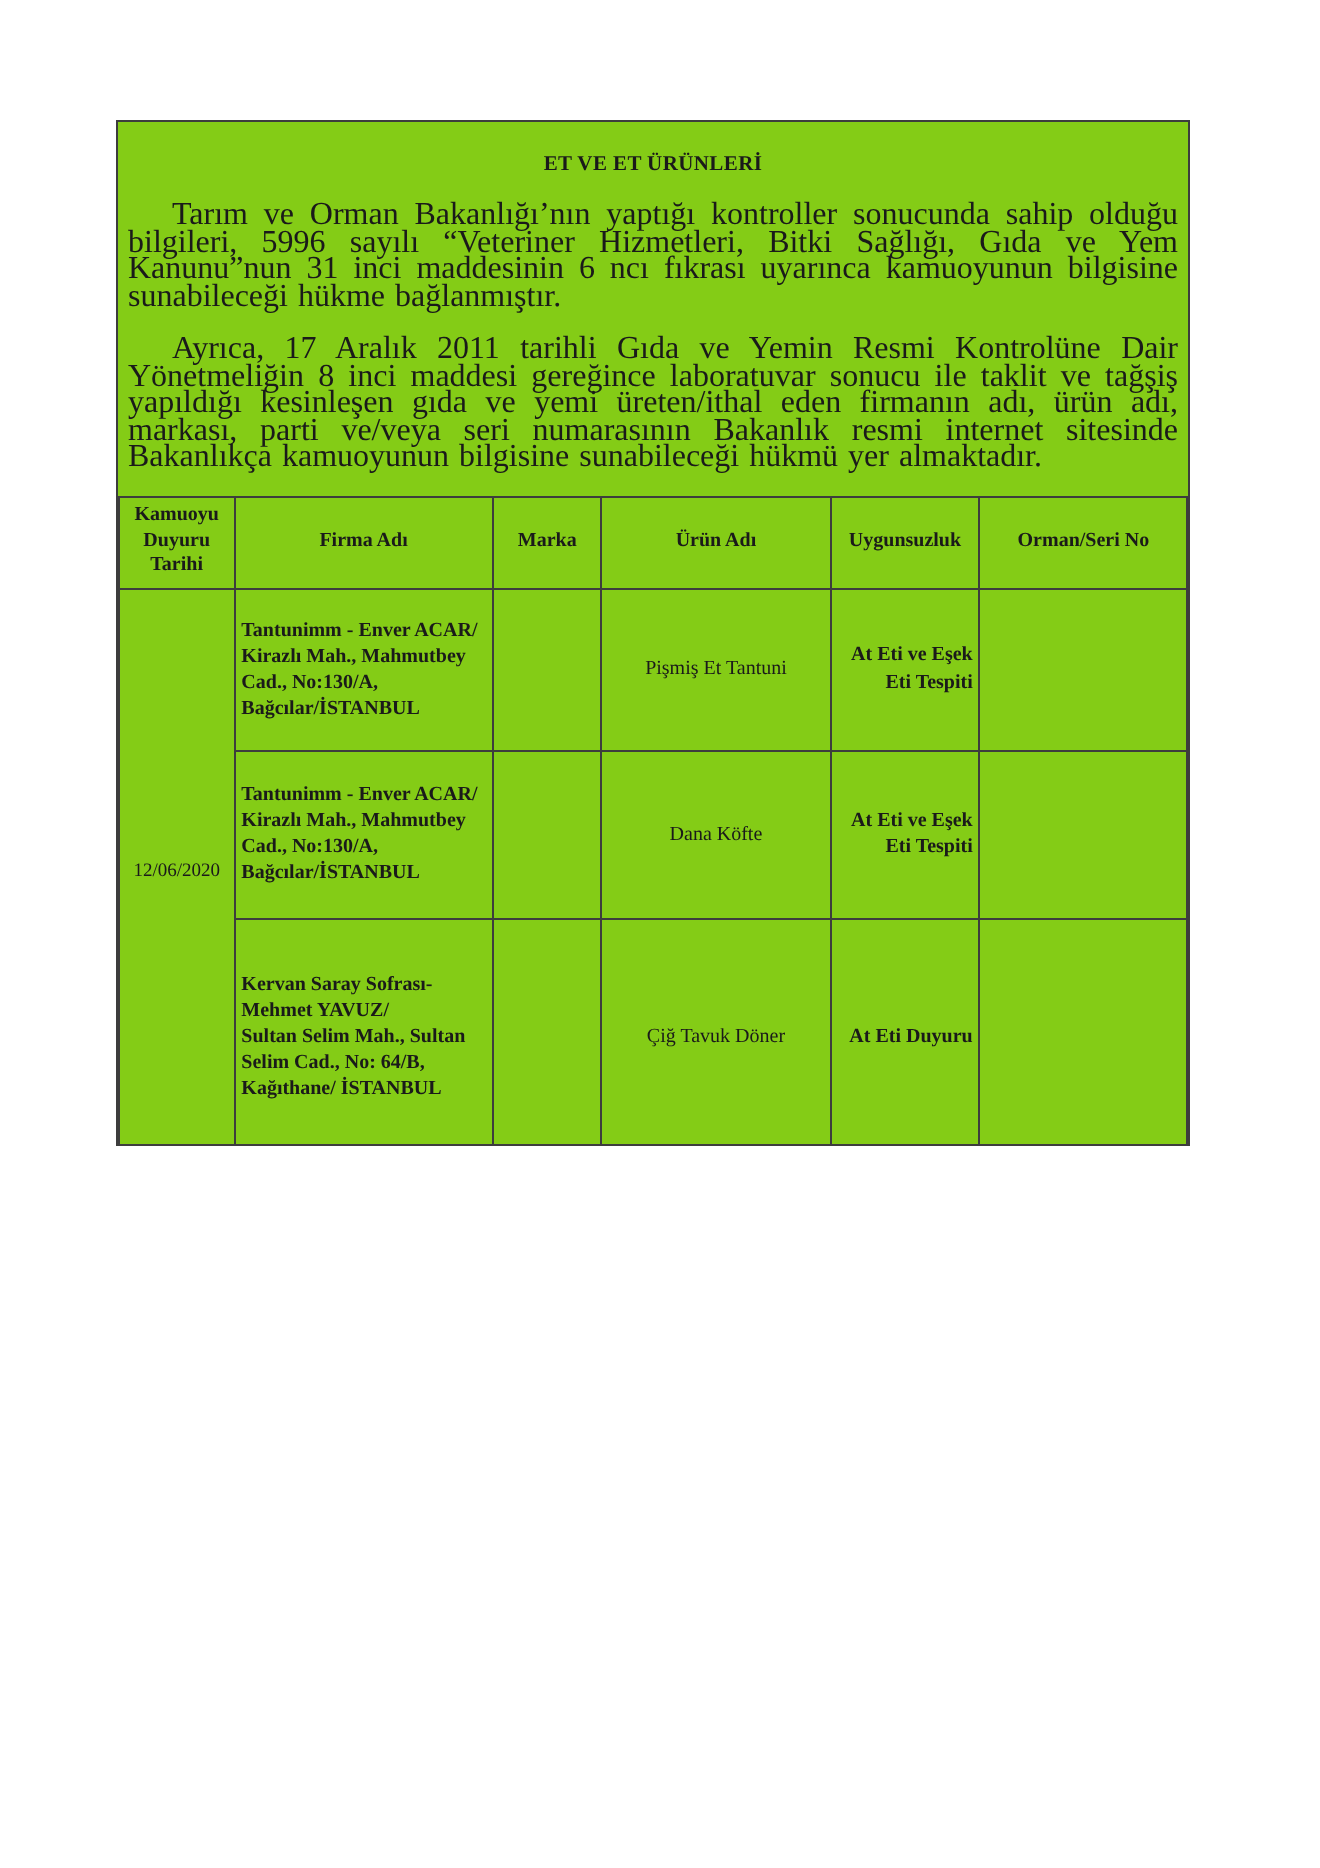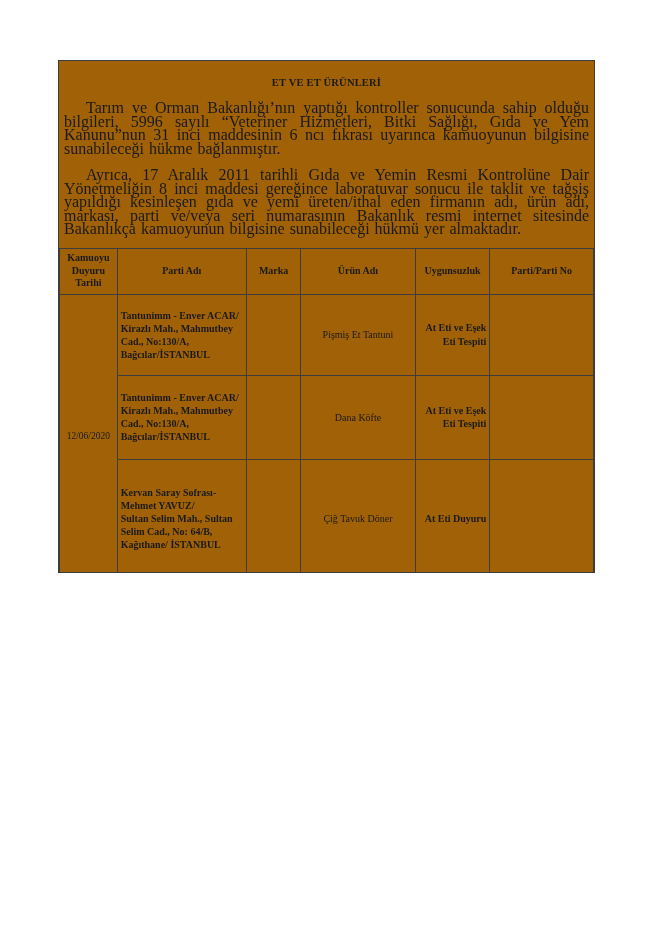--- a/index.html
+++ b/index.html
@@ -16,21 +16,21 @@
   }
   .doc-box {
     position: absolute;
     left: 58px;
     top: 60px;
     width: 537px;
     height: 513px;
     border: 1.5px solid #3d3d3d;
     box-sizing: border-box;
     overflow: hidden;
-    background: #a16207;
+    background: #84cc16;
   }
   .doc-title {
     margin-top: 16px;
     text-align: center;
     font-weight: bold;
     font-size: 10.5px;
     letter-spacing: 0.2px;
   }
   .para {
     margin: 13px 5px 0 5px;
@@ -101,25 +101,25 @@
       <col style="width:10.8%">
       <col style="width:24.2%">
       <col style="width:10.2%">
       <col style="width:21.4%">
       <col style="width:14.0%">
       <col style="width:19.4%">
     </colgroup>
     <tbody>
       <tr class="header-row">
         <th>Kamuoyu Duyuru Tarihi</th>
-        <th>Parti Adı</th>
+        <th>Firma Adı</th>
         <th>Marka</th>
         <th>Ürün Adı</th>
         <th>Uygunsuzluk</th>
-        <th>Parti/Parti No</th>
+        <th>Orman/Seri No</th>
       </tr>
       <tr class="row-1">
         <td class="cell-date" rowspan="3">12/06/2020</td>
         <td class="cell-firma">Tantunimm - Enver ACAR/
 Kirazlı Mah., Mahmutbey
 Cad., No:130/A,
 Bağcılar/İSTANBUL</td>
         <td class="cell-marka"></td>
         <td class="cell-urun">Pişmiş Et Tantuni</td>
         <td class="cell-uygunsuzluk">At Eti ve Eşek

